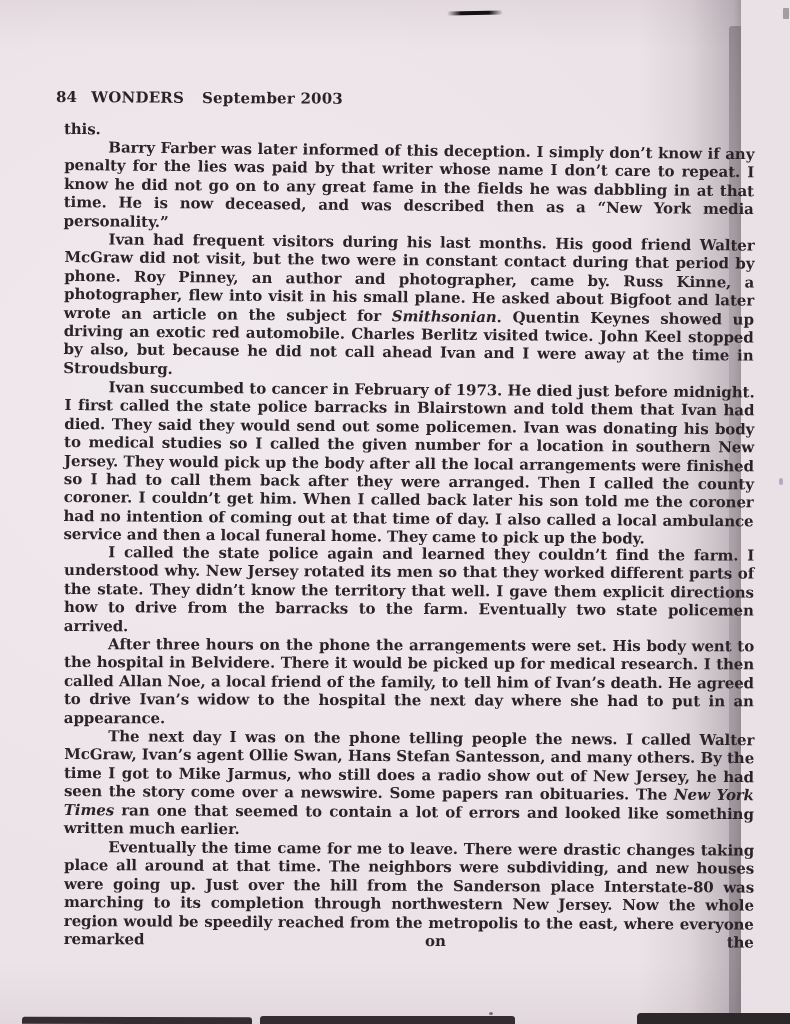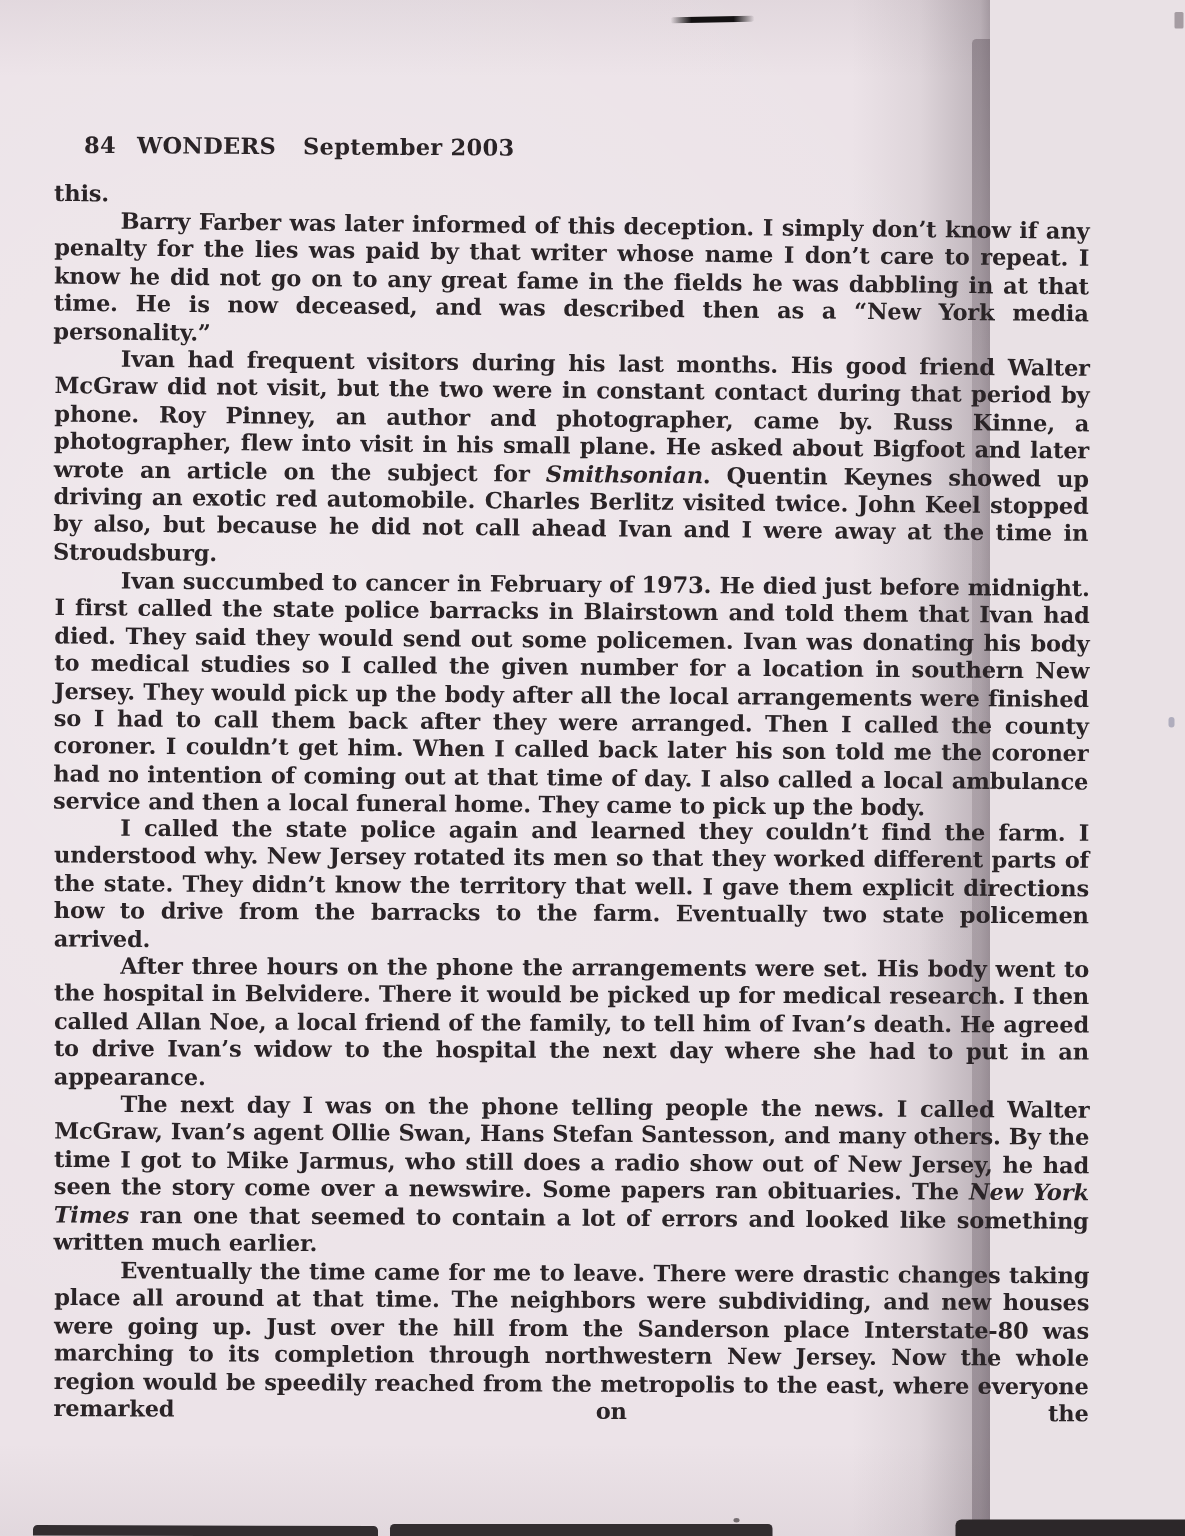--- a/index.html
+++ b/index.html
@@ -3,21 +3,21 @@
 <meta charset="utf-8">
 <style>
   html, body {
     margin: 0; padding: 0;
     width: 790px; height: 1024px;
     overflow: hidden;
     background: #e9e1e5;
   }
   .paper {
     position: relative;
-    width: 660px; height: 1024px;
+    width: 741px; height: 1024px;
     background:
       radial-gradient(ellipse 120% 80% at 30% 40%, rgba(255,255,255,0.22), rgba(255,255,255,0) 65%),
       linear-gradient(to right, rgba(0,0,0,0) 86%, rgba(96,84,92,0.10) 93%, rgba(84,72,82,0.30) 99%, rgba(70,58,68,0.40) 100%),
       linear-gradient(to bottom, rgba(130,112,124,0.10), rgba(0,0,0,0) 5%),
       linear-gradient(to bottom, rgba(0,0,0,0) 94%, rgba(150,134,144,0.12) 100%),
       var(--paper, #ece3e8);
     font-family: "DejaVu Serif", "Liberation Serif", serif;
     color: var(--ink, #2a2427);
   }
   .header {
@@ -27,21 +27,21 @@
     font-weight: 700;
     letter-spacing: 0.2px;
     transform: rotate(0.35deg);
     transform-origin: left center;
     white-space: nowrap;
   }
   .header .pageno   { margin-right: 14px; }
   .header .mag      { margin-right: 18px; }
   .body-block {
     position: absolute;
-    left: 36px; top: 120px;
+    left: 64px; top: 120px;
     width: 690px;
   }
   .body-block p {
     margin: 0; padding: 0;
     font-size: 15px;
     font-weight: 600;
     line-height: 18.4px;
     letter-spacing: -0.1px;
     text-align: justify;
     transform-origin: left center;

